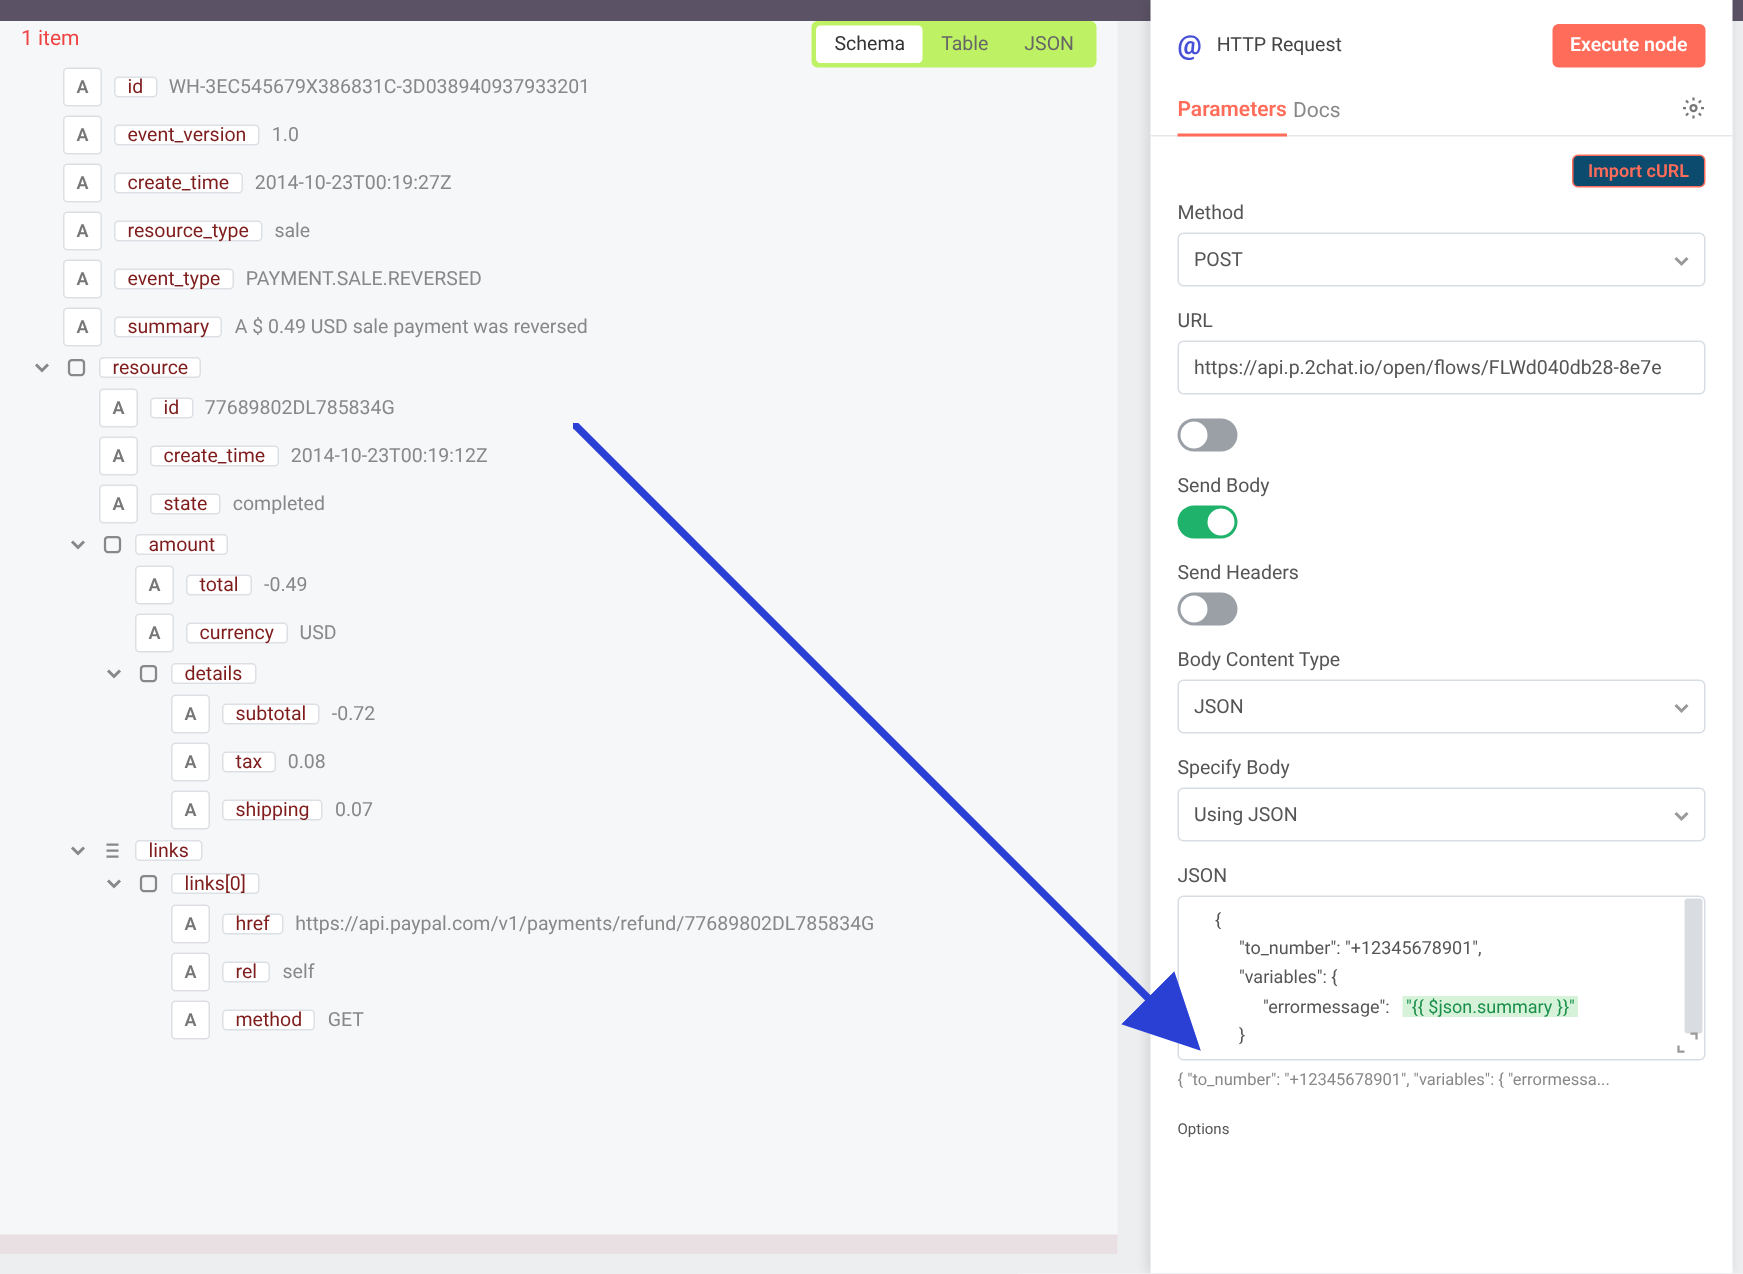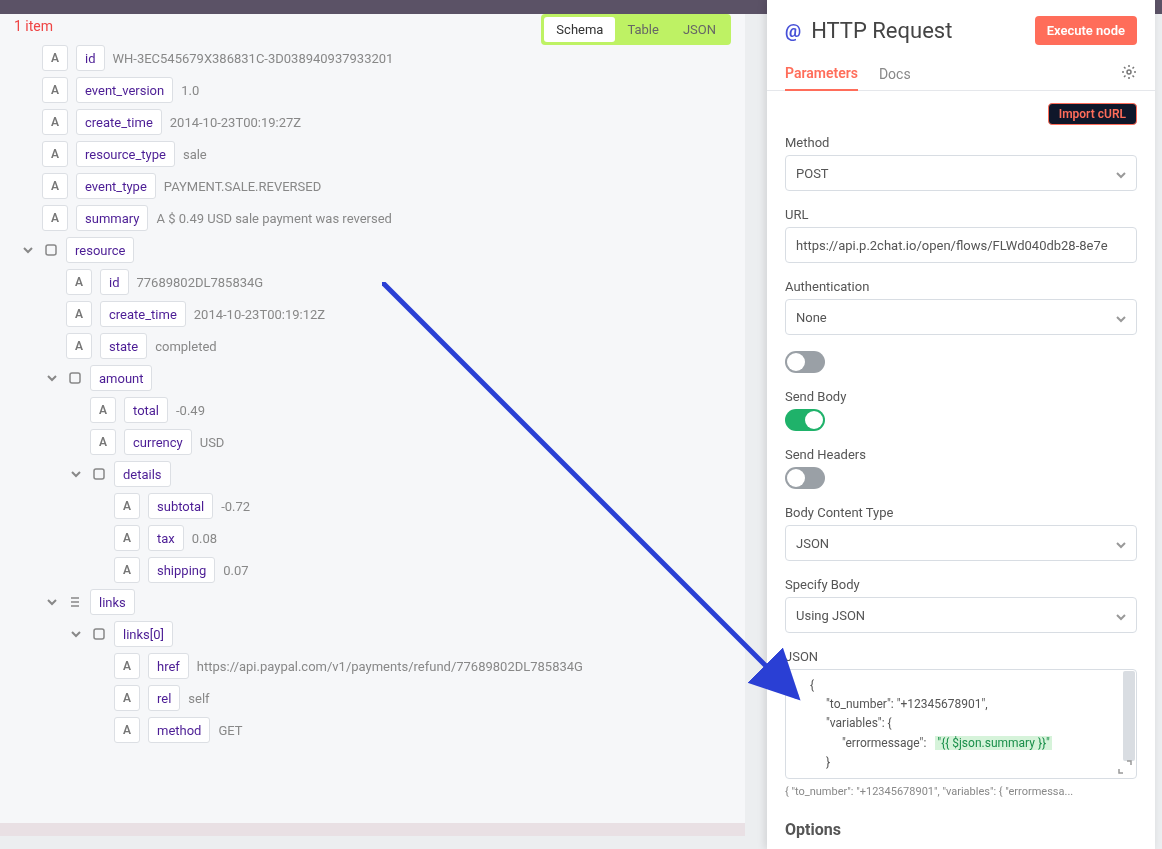--- a/index.html
+++ b/index.html
@@ -21,56 +21,56 @@
 
   .tree{padding:0 14px 0 14px;font-size:13px;color:#444;overflow-y:auto;height:720px}
   .row{display:flex;align-items:center;gap:8px;padding:3px 0}
   .d0{padding-left:28px}.d1{padding-left:52px}.d2{padding-left:76px}.d3{padding-left:100px}
   .h0{padding-left:6px}.h1{padding-left:30px}.h2{padding-left:54px}
 
   .chevd{width:16px;height:16px;display:flex;align-items:center;justify-content:center}
   .chevd svg{width:10px;height:10px;stroke:#888;fill:none;stroke-width:2}
 
   .tbox{border:1px solid #dcdfe4;border-radius:3px;background:#fff;height:26px;display:flex;align-items:center;justify-content:center;width:26px;color:#777;font-size:12px;font-weight:600}
-  .kbox{border:1px solid #dcdfe4;border-radius:3px;background:#fff;height:26px;display:flex;align-items:center;padding:0 8px;color:#4c1d95}
+  .kbox{border:1px solid #dcdfe4;border-radius:3px;background:#fff;height:14px;display:flex;align-items:center;padding:0 8px;color:#7f1d1d}
   .val{color:#888}
 
   .obj-ico,.arr-ico{width:14px;height:14px}
   .obj-ico svg,.arr-ico svg{width:14px;height:14px;stroke:#888;fill:none;stroke-width:1.5}
 
   
   .panel{position:absolute;right:7px;top:0;width:388px;height:849px;background:#fff;box-shadow:-2px 0 8px rgba(0,0,0,.12)}
   .p-hdr{display:flex;align-items:center;padding:16px 18px 12px;gap:10px}
   .p-at{color:#4751d8;font-size:18px;font-weight:700}
-  .p-title{font-size:22px;color:#444}
+  .p-title{font-size:13px;color:#444}
   .exec{margin-left:auto;background:#ff6d5a;color:#fff;border:none;padding:7px 12px;border-radius:4px;font-size:13px;font-weight:600;cursor:pointer}
 
-  .p-tabs{display:flex;border-bottom:1px solid #e5e7eb;padding:0 18px;gap:21px;align-items:center}
+  .p-tabs{display:flex;border-bottom:1px solid #e5e7eb;padding:0 18px;gap:4px;align-items:center}
   .p-tab{padding:8px 0;font-size:14px;color:#888;cursor:pointer}
   .p-tab.active{color:#ff6d5a;border-bottom:2px solid #ff6d5a;font-weight:600;margin-bottom:-1px}
   .gear{margin-left:auto;color:#777}
 
   .p-body{padding:12px 18px;height:760px;overflow-y:auto}
-  .import{float:right;border:1px solid #ff6d5a;color:#ff6d5a;background:#0f172a;padding:3px 10px;border-radius:4px;font-size:12px;font-weight:600;cursor:pointer}
+  .import{float:right;border:1px solid #ff6d5a;color:#ff6d5a;background:#0c4a6e;padding:3px 10px;border-radius:4px;font-size:12px;font-weight:600;cursor:pointer}
   .clr{clear:both;height:10px}
 
   .fld{margin-bottom:16px}
   .fld-lbl{font-size:13px;color:#555;margin-bottom:5px}
   .sel{border:1px solid #d8dde3;border-radius:4px;height:36px;display:flex;align-items:center;justify-content:space-between;padding:0 10px;color:#555;font-size:13px;background:#fff}
   .inp{border:1px solid #d8dde3;border-radius:4px;height:36px;width:100%;padding:0 10px;color:#555;font-size:13px;background:#fff}
 
   .sw{width:40px;height:22px;border-radius:11px;background:#9aa0a6;position:relative;cursor:pointer}
   .sw::after{content:"";width:18px;height:18px;border-radius:50%;background:#fff;position:absolute;top:2px;left:2px}
   .sw.on{background:#1fb26a}
   .sw.on::after{left:20px}
 
   .json-box{border:1px solid #d8dde3;border-radius:4px;padding:6px 8px;font-family:Menlo,Consolas,monospace;font-size:12px;color:#555;line-height:1.6;position:relative;background:#fff}
   .hl{background:#d6f3da;color:#1a8f4a;padding:0 2px}
   .prev{font-size:11px;color:#888;margin-top:6px;white-space:nowrap;overflow:hidden;text-overflow:ellipsis}
-  .opt-hdr{font-size:16px;color:#555;font-weight:700;margin:22px 0 6px}
+  .opt-hdr{font-size:10px;color:#555;font-weight:400;margin:22px 0 6px}
   .expand-ico{position:absolute;right:4px;bottom:4px;width:14px;height:14px}
   .scrollb{position:absolute;right:1px;top:1px;width:12px;height:90px;background:#d9dde2;border-radius:2px}
 
   .arrow{position:absolute;left:382px;top:282px;pointer-events:none}
 
   .footbar{position:absolute;left:0;bottom:0;height:13px;width:745px;background:#e9e0e4}
 </style>
 </head>
 <body>
 
@@ -262,29 +262,20 @@
               <path d="M1 3l4 4 4-4"></path>
             </svg></span>
         </div>
     </div>
 
     <div class="fld">
       <div class="fld-lbl">URL</div>
       <input class="inp" value="https://api.p.2chat.io/open/flows/FLWd040db28-8e7e" style="">
     </div>
 
-    <div class="fld">
-      <div class="fld-lbl">Authentication</div>
-      <div class="sel">
-          <span>None</span>
-          <span class="chev"><svg viewBox="0 0 10 10">
-              <path d="M1 3l4 4 4-4"></path>
-            </svg></span>
-        </div>
-    </div>
 
     <div class="fld">
       <div class="sw"></div>
     </div>
     <div class="fld">
       <div class="fld-lbl">Send Body</div>
       <div class="sw on"></div>
     </div>
     <div class="fld">
       <div class="fld-lbl">Send Headers</div>

